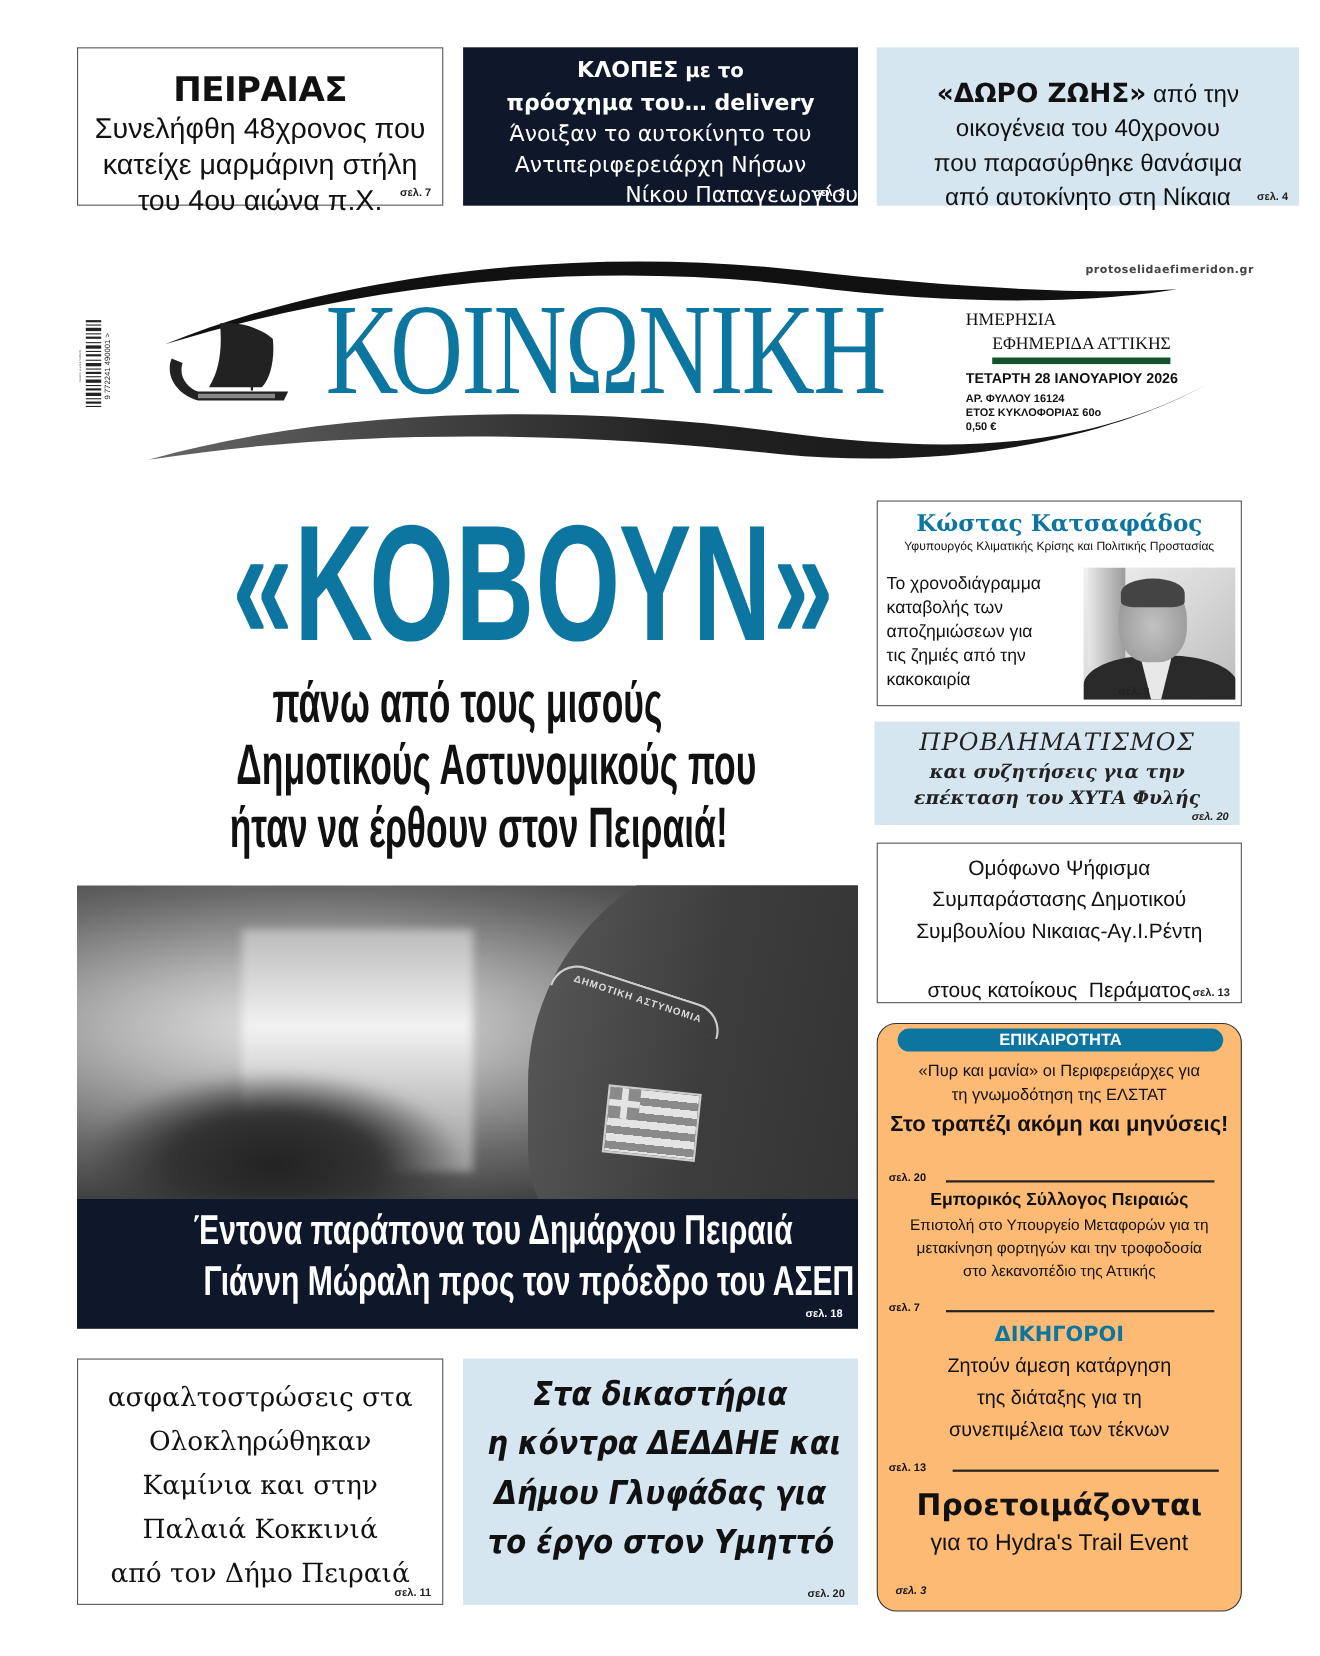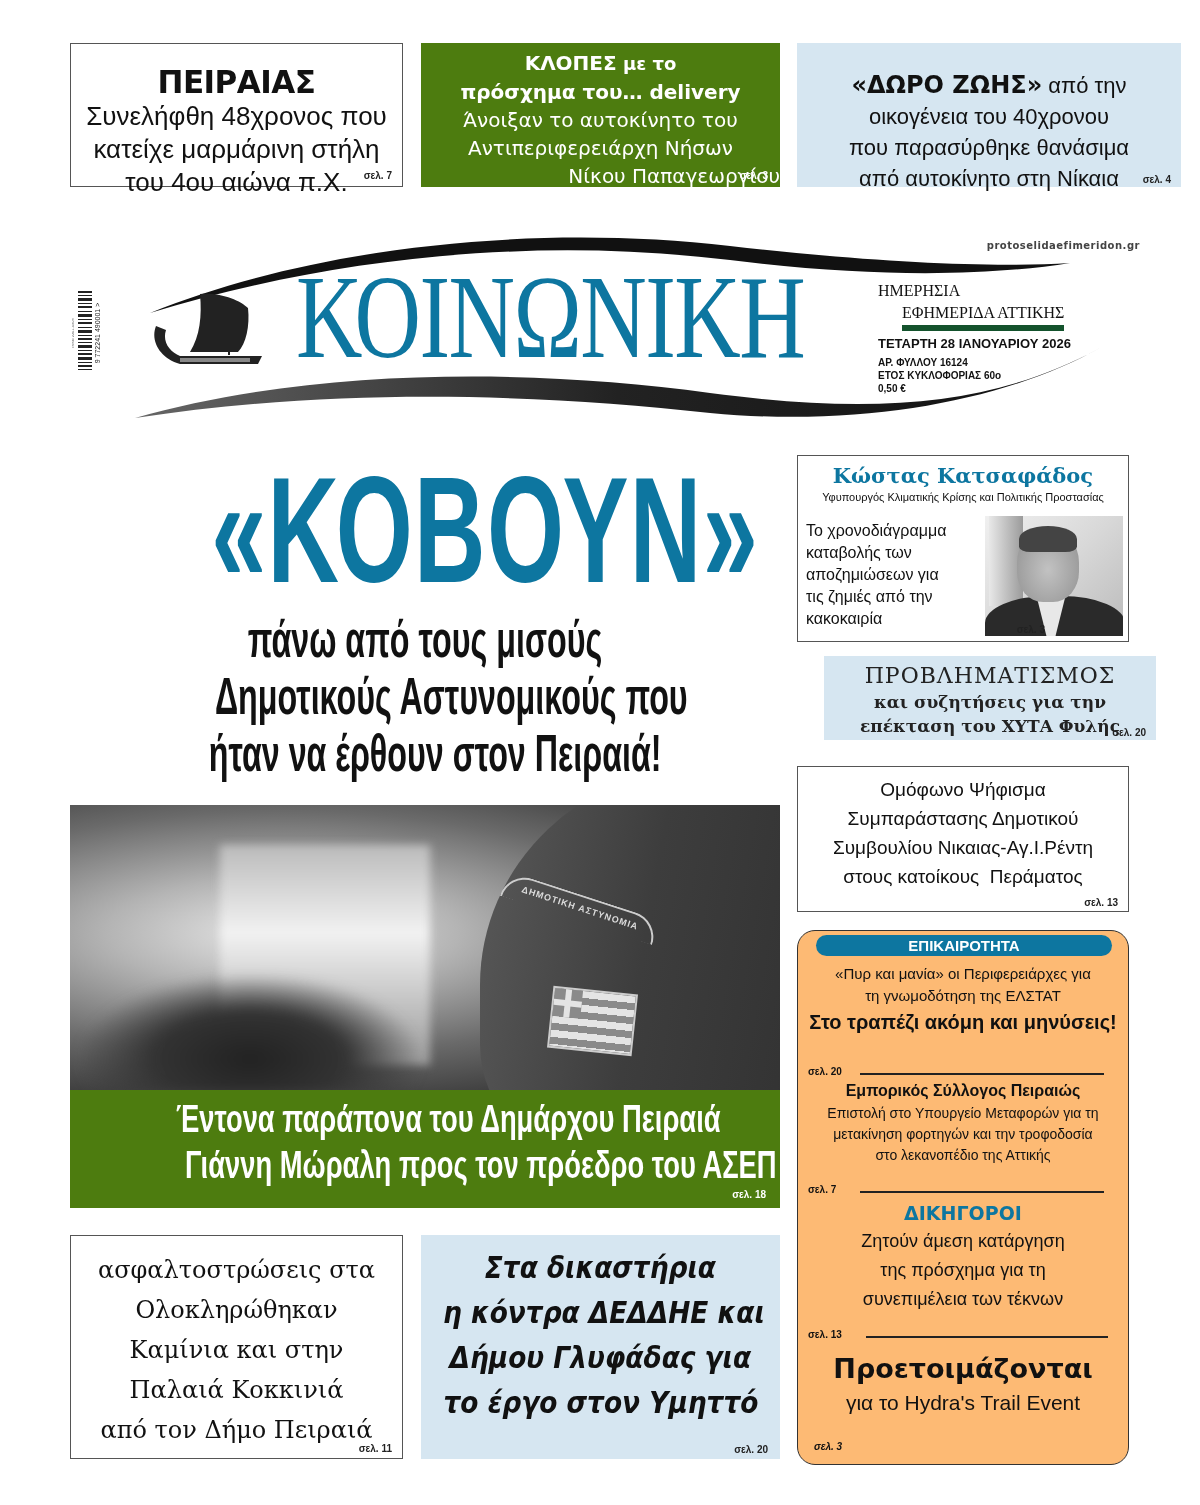--- a/index.html
+++ b/index.html
@@ -2,21 +2,21 @@
 <html><head>
 <meta charset="utf-8">
 <style>
   * { box-sizing: border-box; margin: 0; padding: 0; }
   html, body { width: 1200px; height: 1505px; background: #ffffff; overflow: hidden; }
   body { position: relative; font-family: "Liberation Sans", "DejaVu Sans", sans-serif; color: #111; }
   .abs { position: absolute; }
   .box { position: absolute; text-align: center; }
   .bordered { border: 1.5px solid #555; background: #fff; }
   .lightblue { background: #d6e6f1; }
-  .blue { background: #4d7c0f; color: #fff; }
+  .blue { background: #0f172a; color: #fff; }
   .page-ref { position: absolute; font-family: "Liberation Sans Narrow", "Liberation Sans", sans-serif; font-size: 10px; font-weight: bold; color: #222; }
   .blue .page-ref { color: #fff; }
 
   
   #box-piraeus { left: 70px; top: 43px; width: 333px; height: 144px; }
   #box-piraeus .kicker { font-family: "DejaVu Sans", sans-serif; font-weight: 900; font-size: 31px; margin-top: 20px; letter-spacing: -0.5px; }
   #box-piraeus .body { font-size: 26px; line-height: 33px; }
 
   #box-thefts { left: 421px; top: 43px; width: 359px; height: 144px; padding-top: 6px; }
   #box-thefts .kicker { font-family: "DejaVu Sans", sans-serif; font-weight: bold; font-size: 20px; line-height: 28px; }
@@ -68,21 +68,21 @@
   #box-minister .title { font-size: 11px; margin-top: 3px; }
   #box-minister .text { position: absolute; left: 8px; top: 64px; width: 165px; text-align: left; font-size: 16px; line-height: 22px; }
   #minister-photo { position: absolute; left: 187px; top: 60px; width: 138px; height: 120px; background: linear-gradient(135deg, #f0f0f0 0%, #d8d8d8 50%, #bbb 100%); overflow: hidden; }
   #minister-photo .head { position: absolute; left: 32px; top: 14px; width: 62px; height: 72px; border-radius: 45% 45% 42% 42%; background: radial-gradient(ellipse at 50% 55%, #c2c2c2, #8f8f8f); }
   #minister-photo .hair { position: absolute; left: 34px; top: 10px; width: 58px; height: 26px; border-radius: 50% 50% 20% 20%; background: #444; }
   #minister-photo .suit { position: absolute; left: 0px; top: 80px; width: 140px; height: 60px; border-radius: 45% 45% 0 0; background: #2a2a2a; }
   #minister-photo .shirt { position: absolute; left: 52px; top: 82px; width: 28px; height: 45px; background: #e8e8e8; clip-path: polygon(0 0, 100% 0, 60% 100%, 40% 100%); }
   #minister-photo .flag { position: absolute; left: 4px; top: 0; width: 34px; height: 90px; background: linear-gradient(90deg, #e8e8e8, #9b9b9b); }
   .ref-min { right: 83px; bottom: 6px; }
 
-  #box-concerns { left: 824px; top: 656px; width: 332px; height: 84px; padding-top: 6px; }
+  #box-concerns { left: 795px; top: 656px; width: 332px; height: 94px; padding-top: 6px; font-style: italic; }
   #box-concerns .kicker { font-family: "DejaVu Serif", serif; font-size: 22px; letter-spacing: 1px; color: #222; line-height: 28px; }
   #box-concerns .body { font-family: "DejaVu Serif", serif; font-weight: bold; font-size: 17px; line-height: 24px; color: #222; }
 
   #box-resolution { left: 797px; top: 766px; width: 332px; height: 146px; padding-top: 8px; }
   #box-resolution .body { font-size: 19px; line-height: 29px; }
 
   #box-news { left: 797px; top: 930px; width: 332px; height: 535px; border: 1.5px solid #333; border-radius: 18px; background: #fdba74; }
   #news-pill { position: absolute; left: 18px; top: 4px; width: 296px; height: 21px; background: #0d76a0; color: #fff; border-radius: 12px; font-weight: bold; font-size: 15px; line-height: 21px; text-align: center; }
   #box-news .item { position: absolute; left: 0; width: 100%; text-align: center; }
   #box-news .sep { position: absolute; height: 1.5px; background: #222; }
@@ -250,21 +250,21 @@
   <div class="body">και συζητήσεις για την</div>
   <div class="body">επέκταση του ΧΥΤΑ Φυλής</div>
   <span class="page-ref" style="right:10px;bottom:2px;">σελ. 20</span>
 </div>
 
 <div id="box-resolution" class="box bordered">
   <div class="body">
     <div>Ομόφωνο Ψήφισμα</div>
     <div>Συμπαράστασης Δημοτικού</div>
     <div>Συμβουλίου Νικαιας-Αγ.Ι.Ρέντη</div>
-    <div style="white-space:pre;">στους κατοίκους  Περάματος</div>
+    <div style="white-space:pre;margin-top:24px;">στους κατοίκους  Περάματος</div>
   </div>
   <span class="page-ref" style="right:10px;bottom:3px;">σελ. 13</span>
 </div>
 
 <div id="box-news" class="abs">
   <div id="news-pill">ΕΠΙΚΑΙΡΟΤΗΤΑ</div>
 
   <div class="item n1">
     <div class="t">«Πυρ και μανία» οι Περιφερειάρχες για</div>
     <div class="t">τη γνωμοδότηση της ΕΛΣΤΑΤ</div>
@@ -278,21 +278,21 @@
     <div class="t">Επιστολή στο Υπουργείο Μεταφορών για τη</div>
     <div class="t">μετακίνηση φορτηγών και την τροφοδοσία</div>
     <div class="t">στο λεκανοπέδιο της Αττικής</div>
   </div>
   <span class="ref" style="top:253px;">σελ. 7</span>
   <div class="sep" style="left:62px;width:244px;top:260px;"></div>
 
   <div class="item n3">
     <div class="h">ΔΙΚΗΓΟΡΟΙ</div>
     <div class="t">Ζητούν άμεση κατάργηση</div>
-    <div class="t">της πρόσχημα για τη</div>
+    <div class="t">της διάταξης για τη</div>
     <div class="t">συνεπιμέλεια των τέκνων</div>
   </div>
   <span class="ref" style="top:398px;">σελ. 13</span>
   <div class="sep" style="left:68px;width:242px;top:405px;"></div>
 
   <div class="item n4">
     <div class="h">Προετοιμάζονται</div>
     <div class="t">για το Hydra's Trail Event</div>
   </div>
   <span class="ref" style="top:510px;font-style:italic;left:16px;">σελ. 3</span>

